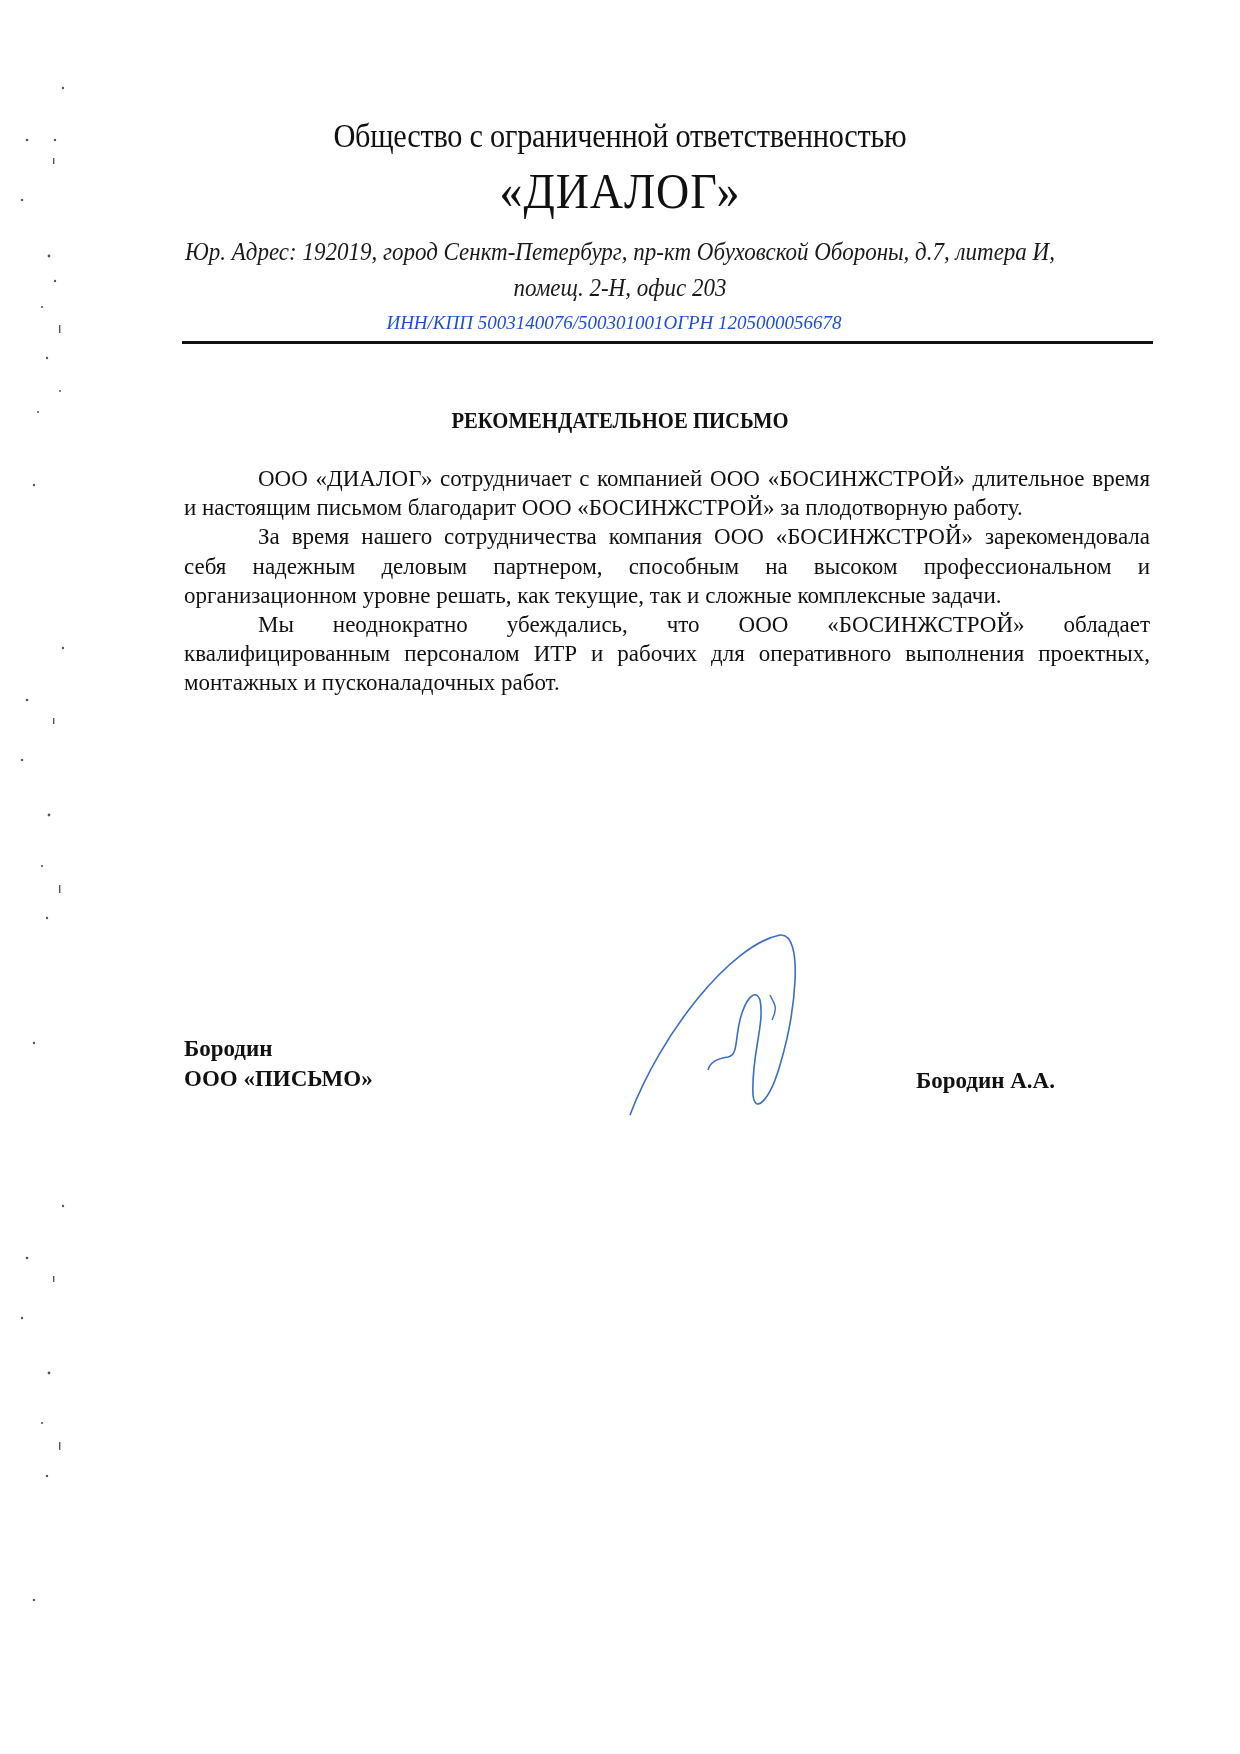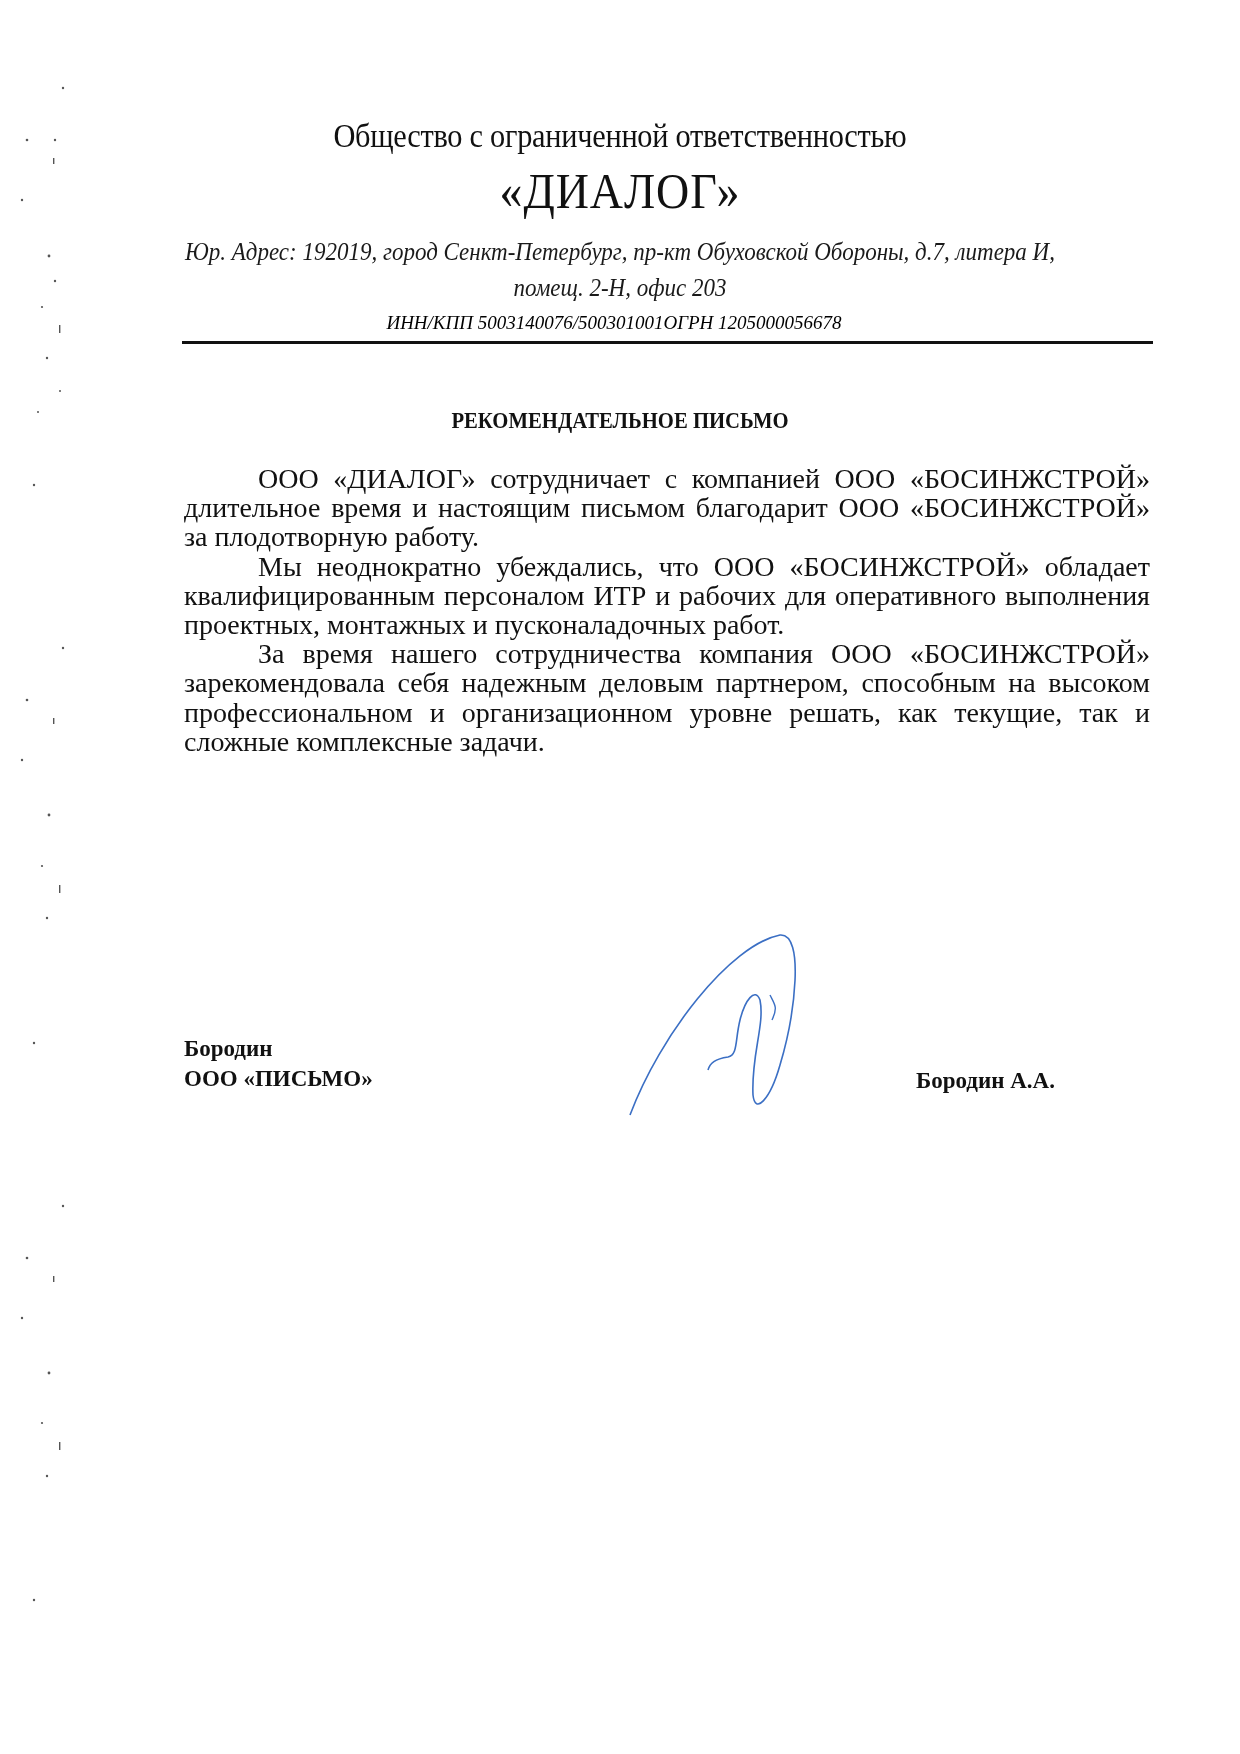--- a/index.html
+++ b/index.html
@@ -16,32 +16,32 @@
   .addr1 {
     position: absolute; left: 0; width: 1240px; top: 238px; text-align: center;
     font-size: 25px; font-style: italic; color: #1a1a1a; transform: scaleX(0.92);
   }
   .addr2 {
     position: absolute; left: 0; width: 1240px; top: 274px; text-align: center;
     font-size: 25px; font-style: italic; color: #1a1a1a; transform: scaleX(0.92);
   }
   .tax {
     position: absolute; left: 0; width: 1228px; top: 312px; text-align: center;
-    font-size: 19px; font-style: italic; color: #000000;
+    font-size: 19px; font-style: italic; color: #1d4ed8;
   }
   .rule {
     position: absolute; left: 182px; width: 971px; top: 341px; height: 3px; background: #111;
   }
   .doc-title {
     position: absolute; left: 0; width: 1240px; top: 408px; text-align: center;
     font-size: 23px; font-weight: bold; transform: scaleX(0.9);
   }
   .body-text {
     position: absolute; left: 184px; width: 966px; top: 464px;
-    font-size: 28px; line-height: 29.2px; text-align: justify;
+    font-size: 23px; line-height: 29.2px; text-align: justify;
   }
   .body-text p { margin: 0; text-indent: 74px; }
   .sign-role {
     position: absolute; left: 184px; top: 1034px; font-size: 23px; font-weight: bold; line-height: 30px;
   }
   .sign-name {
     position: absolute; left: 916px; top: 1068px; font-size: 23px; font-weight: bold;
   }
   .signature { position: absolute; left: 620px; top: 925px; width: 220px; height: 200px; }
   .specks { position: absolute; left: 0; top: 0; width: 120px; height: 1754px; }
@@ -55,22 +55,22 @@
   <div class="serif addr1">Юр. Адрес: 192019, город Сенкт-Петербург, пр-кт Обуховской Обороны, д.7, литера И,</div>
   <div class="serif addr2">помещ. 2-Н, офис 203</div>
   <div class="serif tax">ИНН/КПП 5003140076/500301001ОГРН 1205000056678</div>
   <div class="rule"></div>
 </div>
 
 <div class="serif doc-title">РЕКОМЕНДАТЕЛЬНОЕ ПИСЬМО</div>
 
 <div class="serif body-text">
   <p>ООО «ДИАЛОГ» сотрудничает с компанией ООО «БОСИНЖСТРОЙ» длительное время и настоящим письмом благодарит ООО «БОСИНЖСТРОЙ» за плодотворную работу.</p>
+  <p>За время нашего сотрудничества компания ООО «БОСИНЖСТРОЙ» зарекомендовала себя надежным деловым партнером, способным на высоком профессиональном и организационном уровне решать, как текущие, так и сложные комплексные задачи.</p>
   <p>Мы неоднократно убеждались, что ООО «БОСИНЖСТРОЙ» обладает квалифицированным персоналом ИТР и рабочих для оперативного выполнения проектных, монтажных и пусконаладочных работ.</p>
-  <p>За время нашего сотрудничества компания ООО «БОСИНЖСТРОЙ» зарекомендовала себя надежным деловым партнером, способным на высоком профессиональном и организационном уровне решать, как текущие, так и сложные комплексные задачи.</p>
 </div>
 
 <div class="serif sign-role">
   <div>Бородин</div>
   <div>ООО «ПИСЬМО»</div>
 </div>
 
 <svg class="signature" viewBox="0 0 220 200">
   <path id="sig-path" d="M10 190 C 40 110, 110 20, 160 10 C 185 8, 175 90, 160 140 C 150 175, 135 190, 133 170 C 131 130, 145 100, 140 75 C 135 62, 125 75, 120 95 C 115 115, 118 130, 108 132 C 95 134, 90 138, 88 145" fill="none" stroke-width="1.6" stroke="#3b6fc4"></path>
   <path d="M150 70 C 155 80, 158 82, 152 95" fill="none" stroke-width="1.4" class="sig2" stroke="#3b6fc4"></path>

